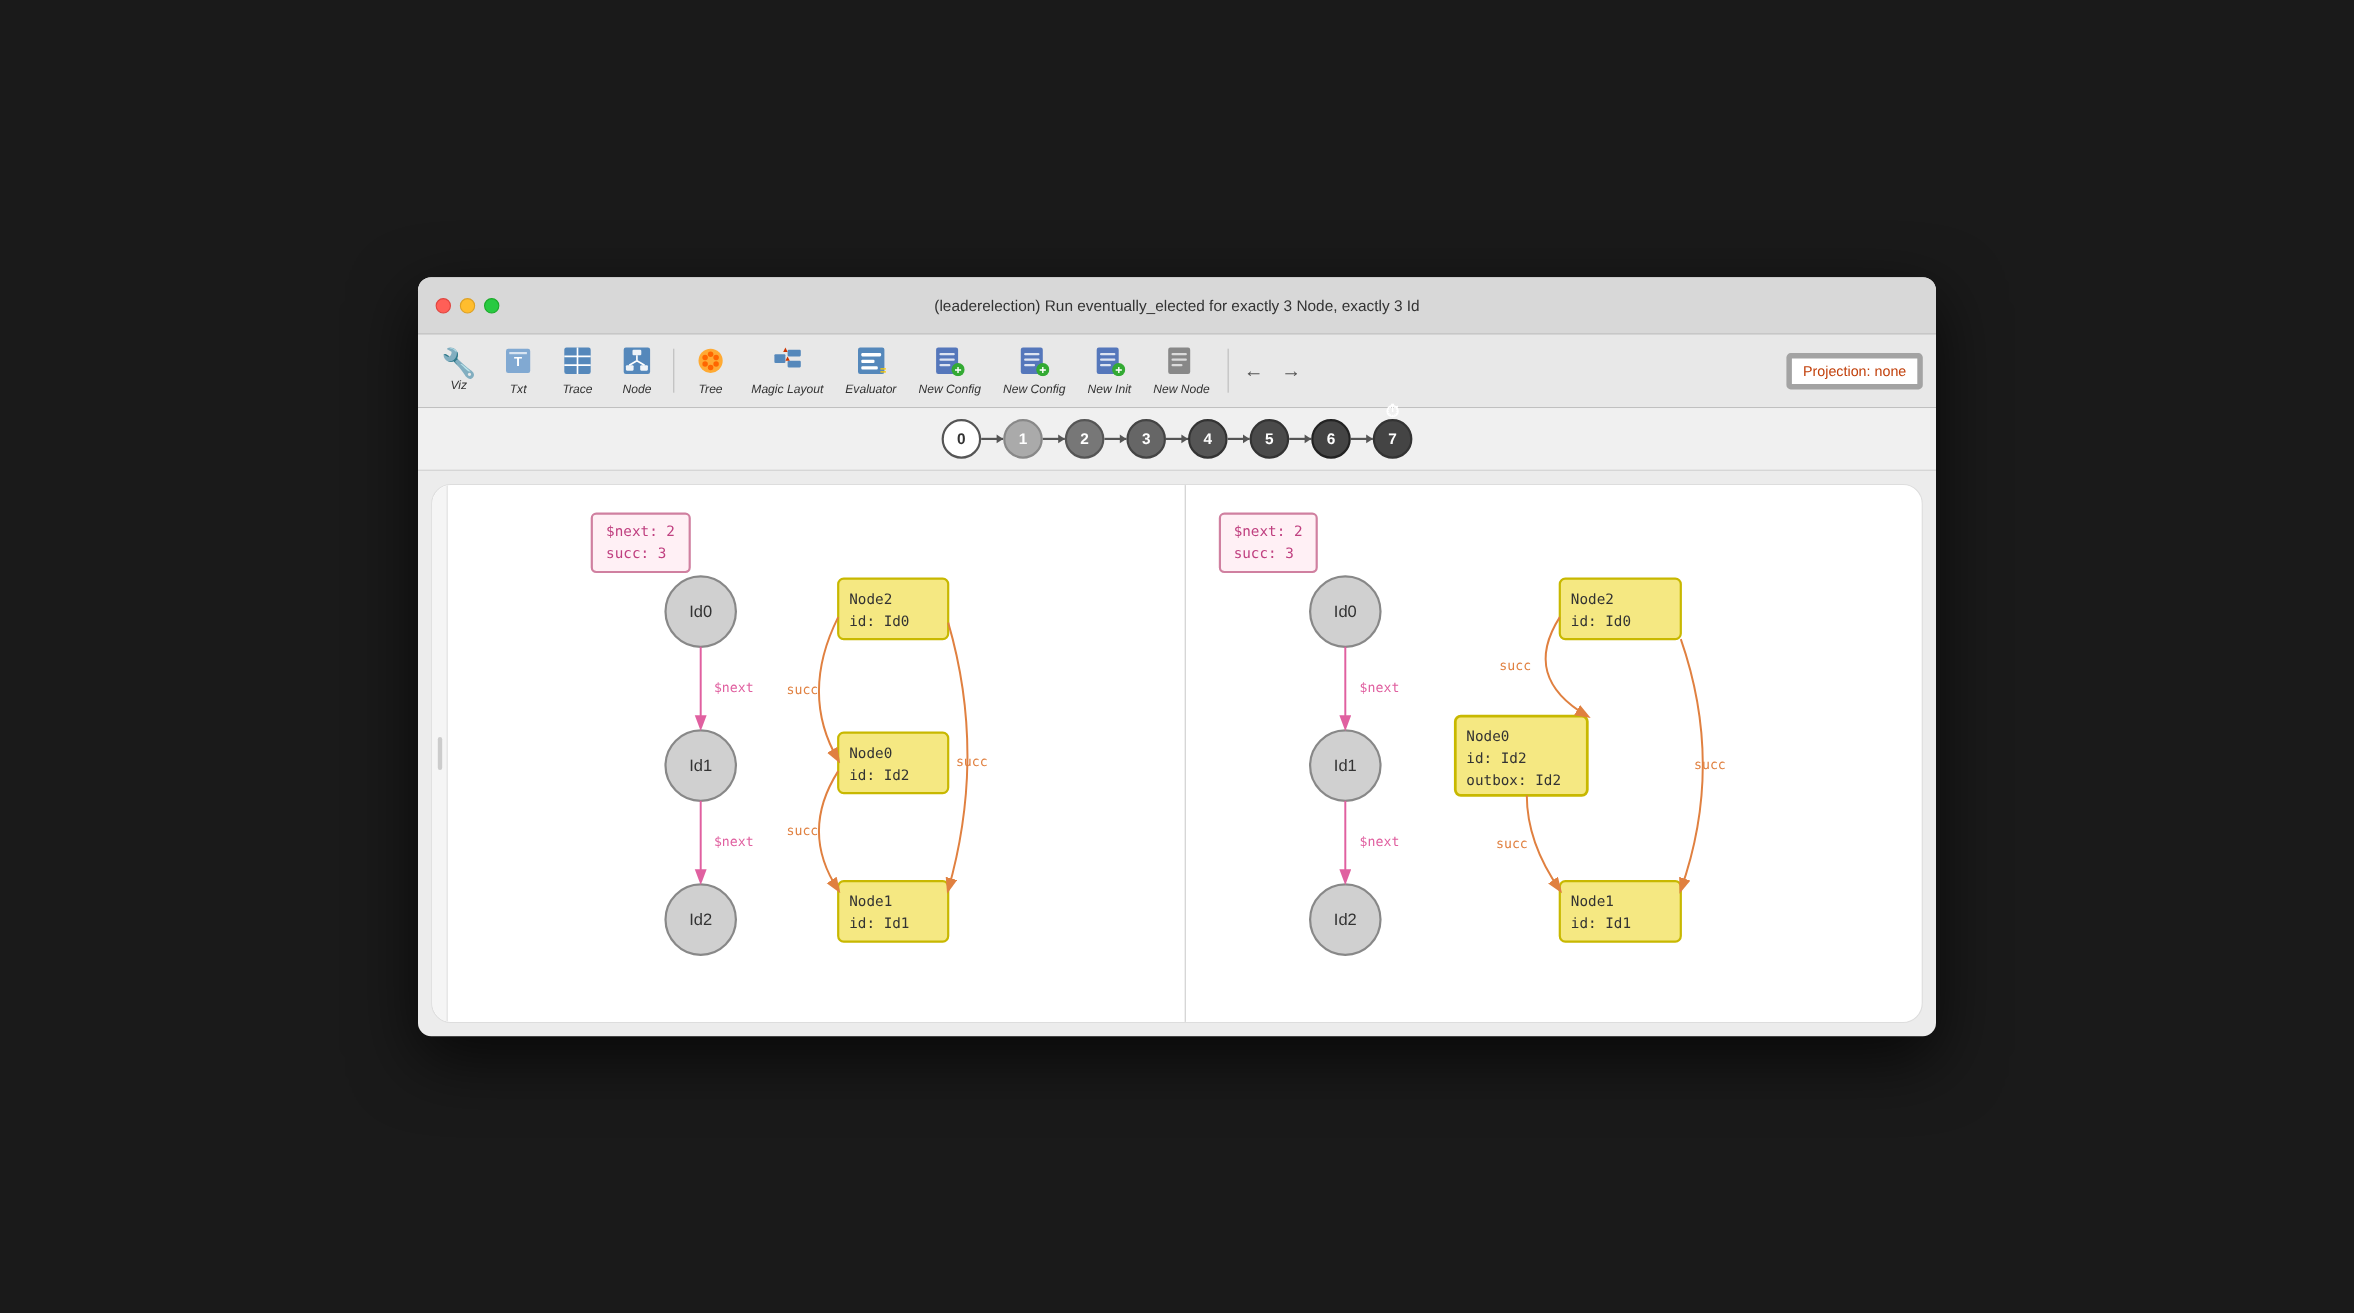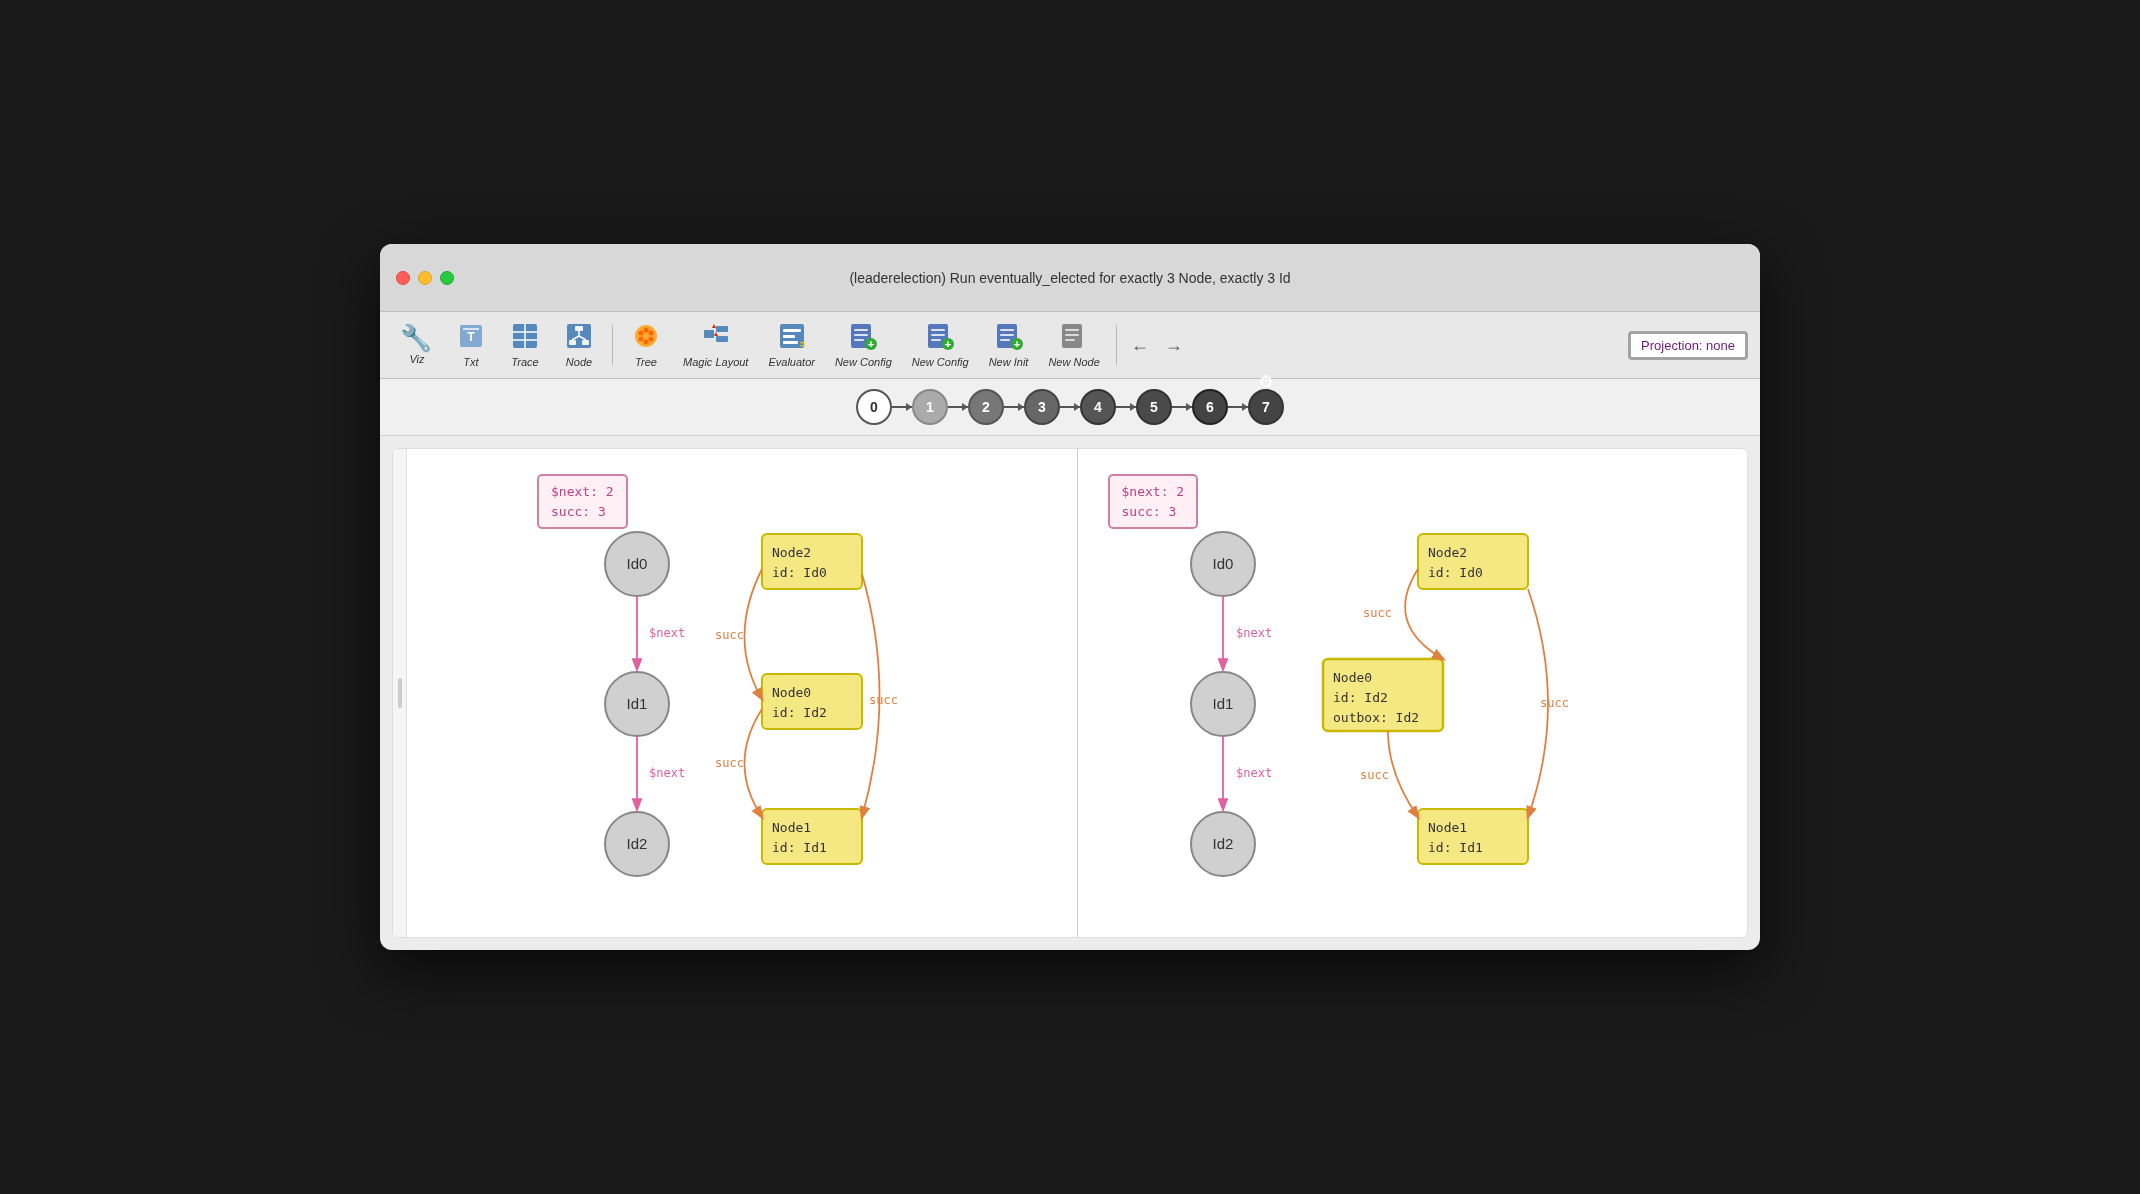--- a/index.html
+++ b/index.html
@@ -13,21 +13,21 @@
     }
     .window {
       width: 1380px;
       background: #ececec;
       border-radius: 12px;
       box-shadow: 0 20px 60px rgba(0,0,0,0.7);
       overflow: hidden;
     }
     .titlebar {
       background: #d8d8d8;
-      height: 68px;
+      height: 52px;
       display: flex;
       align-items: center;
       padding: 0 16px;
       border-bottom: 1px solid #c0c0c0;
       position: relative;
     }
     .traffic-lights {
       display: flex;
       gap: 8px;
       align-items: center;
@@ -81,25 +81,25 @@
     }
     .tb-sep {
       width: 1px;
       height: 40px;
       background: #bbb;
       margin: 0 4px;
     }
     .projection-badge {
       margin-left: auto;
       background: white;
-      border: 3px solid #a3a3a3;
+      border: 5px solid #a3a3a3;
       border-radius: 4px;
       padding: 4px 10px;
       font-size: 13px;
-      color: #701a75;
+      color: #c2410c;
     }
     .timeline-bar {
       background: #f0f0f0;
       border-bottom: 1px solid #d0d0d0;
       display: flex;
       justify-content: center;
       align-items: center;
       padding: 10px 0;
       gap: 0;
     }
@@ -328,21 +328,21 @@
       <div class="tl-node" style="background:#4a4a4a; border:2px solid #333; color:white;">5</div>
       <div class="tl-arrow"></div>
 
       <div class="tl-node" style="background:#444; border:2px solid #222; color:white;">6</div>
       <div class="tl-arrow"></div>
 
       <div class="tl-node last">7</div>
     </div>
   </div>
 
-  <div style="display:flex; margin: 12px; gap:0; background: white; border-radius:6px; border:1px solid #ddd; height: 490px; overflow:hidden;">
+  <div style="display:flex; margin: 12px; gap:0; background: white; border-radius:18px; border:1px solid #ddd; height: 490px; overflow:hidden;">
 
     <div style="width:14px; background:#f5f5f5; border-right:1px solid #e0e0e0; display:flex; align-items:center; justify-content:center;">
       <div style="width:4px; height:30px; background:#ccc; border-radius:2px;"></div>
     </div>
 
     <div style="flex:1; position:relative; overflow:hidden;">
 
       <div style="position:absolute; left:130px; top:25px; border:2px solid #d080a0; background:#fff0f5; border-radius:5px; padding:6px 12px; font-family:monospace; font-size:13px; line-height:1.5; z-index:10;">
         <div style="color:#c04080;">$next: 2</div>
         <div style="color:#c04080;">succ: 3</div>

